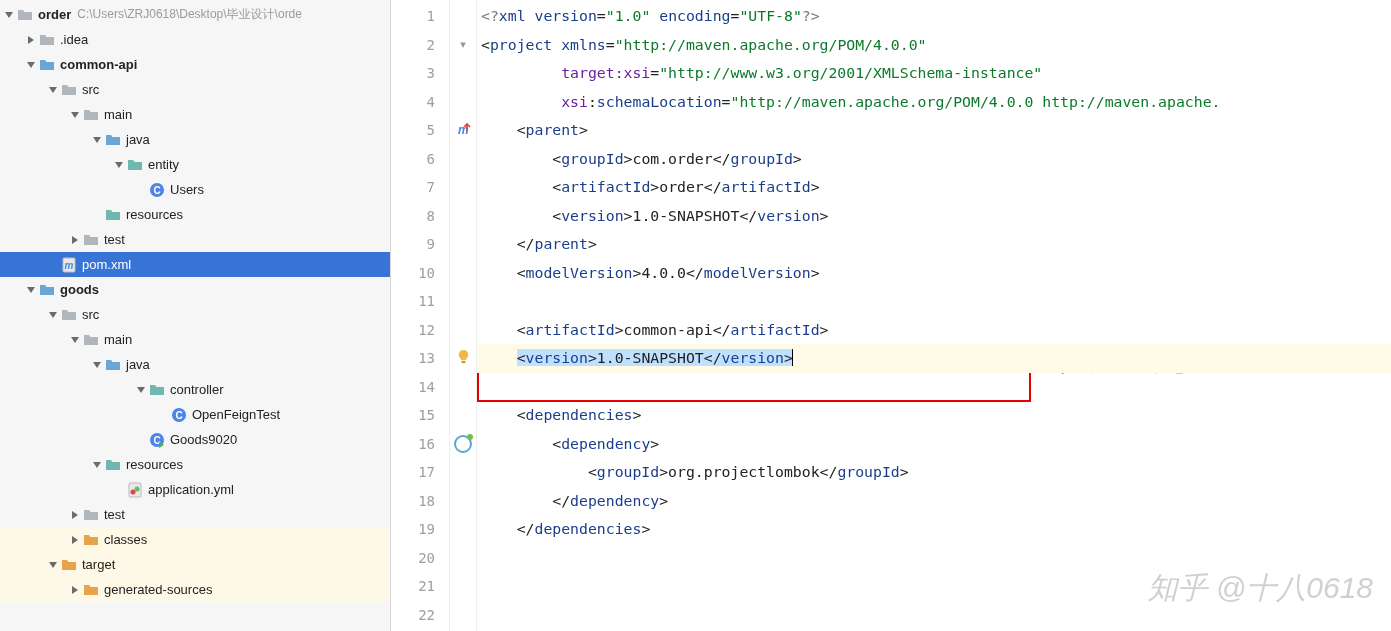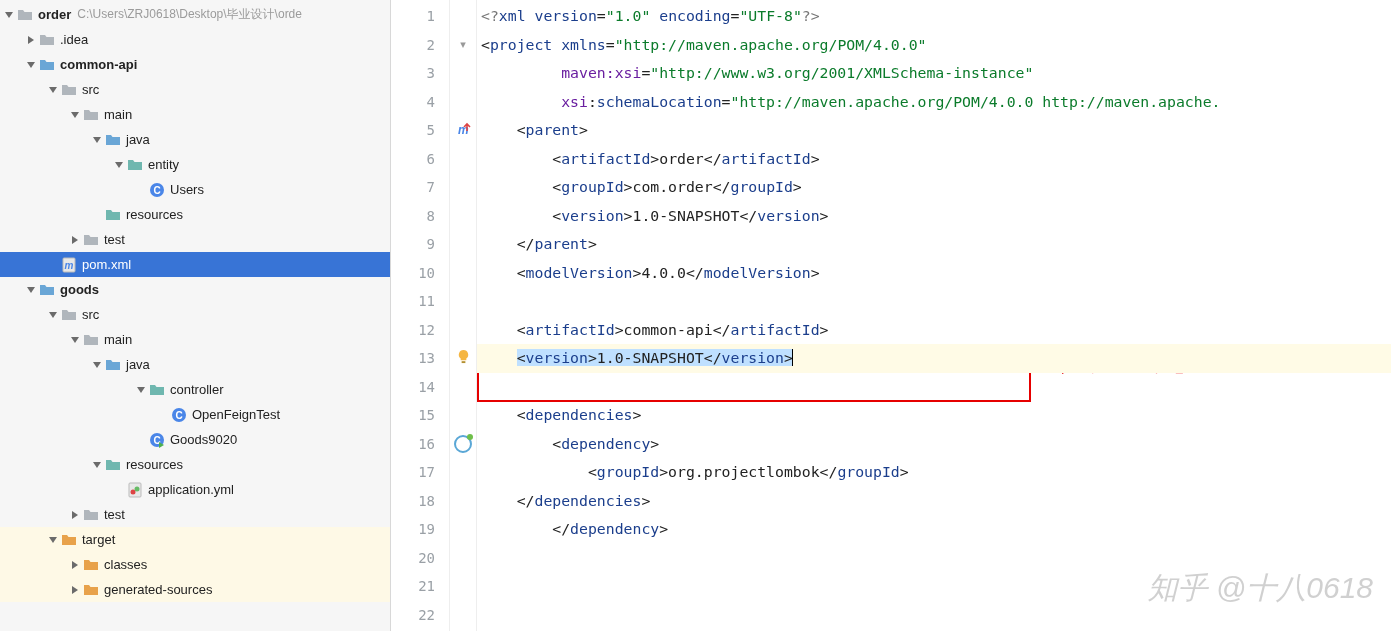--- a/index.html
+++ b/index.html
@@ -320,46 +320,46 @@
             </svg>
           </span>
           <span class="icon">
             <svg class="fill-folder">
               <use href="#ic-folder"></use>
             </svg>
           </span>
           <span class="label">test</span>
         </div>
         <div class="tree-row target-bg">
+          <span class="spacer" style="width:70px"></span>
+          <span class="arrow">
+            <svg>
+              <use href="#arr-right"></use>
+            </svg>
+          </span>
+          <span class="icon">
+            <svg class="fill-folder-orange">
+              <use href="#ic-folder"></use>
+            </svg>
+          </span>
+          <span class="label">classes</span>
+        </div>
+        <div class="tree-row target-bg">
           <span class="spacer" style="width:48px"></span>
           <span class="arrow">
             <svg>
               <use href="#arr-down"></use>
             </svg>
           </span>
           <span class="icon">
             <svg class="fill-folder-orange">
               <use href="#ic-folder"></use>
             </svg>
           </span>
           <span class="label">target</span>
-        </div>
-        <div class="tree-row target-bg">
-          <span class="spacer" style="width:70px"></span>
-          <span class="arrow">
-            <svg>
-              <use href="#arr-right"></use>
-            </svg>
-          </span>
-          <span class="icon">
-            <svg class="fill-folder-orange">
-              <use href="#ic-folder"></use>
-            </svg>
-          </span>
-          <span class="label">classes</span>
         </div>
         <div class="tree-row target-bg">
           <span class="spacer" style="width:70px"></span>
           <span class="arrow">
             <svg>
               <use href="#arr-right"></use>
             </svg>
           </span>
           <span class="icon">
             <svg class="fill-folder-orange">
@@ -436,37 +436,37 @@
 
       <div class="redbox" style="left:0px;top:344px;width:550px;height:54px"></div>
       <svg class="anno-arrow" style="left:480px;top:356px" width="120" height="24">
         <line x1="0" y1="12" x2="105" y2="12" stroke="#e60000" stroke-width="1.8"></line>
         <polygon points="105,6 118,12 105,18" fill="#e60000"></polygon>
       </svg>
       <div class="anno-text" style="left:608px;top:354px">添加版本信息</div>
       <div class="watermark">知乎 @十八0618</div>
     <div class="code-line"><span class="tok-pi">&lt;?</span><span class="tok-tag">xml</span><span class="tok-text"> </span><span class="tok-attr">version</span><span class="tok-punc">=</span><span class="tok-str">"1.0"</span><span class="tok-text"> </span><span class="tok-attr">encoding</span><span class="tok-punc">=</span><span class="tok-str">"UTF-8"</span><span class="tok-pi">?&gt;</span></div>
         <div class="code-line"><span class="tok-punc">&lt;</span><span class="tok-tag">project</span><span class="tok-text"> </span><span class="tok-attr">xmlns</span><span class="tok-punc">=</span><span class="tok-str">"http://maven.apache.org/POM/4.0.0"</span></div>
-        <div class="code-line"><span class="tok-text">         </span><span class="tok-ns">maven:xsi</span><span class="tok-punc">=</span><span class="tok-str">"http://www.w3.org/2001/XMLSchema-instance"</span></div>
+        <div class="code-line"><span class="tok-text">         </span><span class="tok-ns">target:xsi</span><span class="tok-punc">=</span><span class="tok-str">"http://www.w3.org/2001/XMLSchema-instance"</span></div>
         <div class="code-line"><span class="tok-text">         </span><span class="tok-ns">xsi</span><span class="tok-punc">:</span><span class="tok-attr">schemaLocation</span><span class="tok-punc">=</span><span class="tok-str">"http://maven.apache.org/POM/4.0.0 http://maven.apache.</span></div>
         <div class="code-line"><span class="tok-text">    </span><span class="tok-punc">&lt;</span><span class="tok-tag">parent</span><span class="tok-punc">&gt;</span></div>
+        <div class="code-line"><span class="tok-text">        </span><span class="tok-punc">&lt;</span><span class="tok-tag">groupId</span><span class="tok-punc">&gt;</span><span class="tok-text">com.order</span><span class="tok-punc">&lt;/</span><span class="tok-tag">groupId</span><span class="tok-punc">&gt;</span></div>
         <div class="code-line"><span class="tok-text">        </span><span class="tok-punc">&lt;</span><span class="tok-tag">artifactId</span><span class="tok-punc">&gt;</span><span class="tok-text">order</span><span class="tok-punc">&lt;/</span><span class="tok-tag">artifactId</span><span class="tok-punc">&gt;</span></div>
-        <div class="code-line"><span class="tok-text">        </span><span class="tok-punc">&lt;</span><span class="tok-tag">groupId</span><span class="tok-punc">&gt;</span><span class="tok-text">com.order</span><span class="tok-punc">&lt;/</span><span class="tok-tag">groupId</span><span class="tok-punc">&gt;</span></div>
         <div class="code-line"><span class="tok-text">        </span><span class="tok-punc">&lt;</span><span class="tok-tag">version</span><span class="tok-punc">&gt;</span><span class="tok-text">1.0-SNAPSHOT</span><span class="tok-punc">&lt;/</span><span class="tok-tag">version</span><span class="tok-punc">&gt;</span></div>
         <div class="code-line"><span class="tok-text">    </span><span class="tok-punc">&lt;/</span><span class="tok-tag">parent</span><span class="tok-punc">&gt;</span></div>
         <div class="code-line"><span class="tok-text">    </span><span class="tok-punc">&lt;</span><span class="tok-tag">modelVersion</span><span class="tok-punc">&gt;</span><span class="tok-text">4.0.0</span><span class="tok-punc">&lt;/</span><span class="tok-tag">modelVersion</span><span class="tok-punc">&gt;</span></div>
         <div class="code-line"><span class="tok-text"></span></div>
         <div class="code-line"><span class="tok-text">    </span><span class="tok-punc">&lt;</span><span class="tok-tag">artifactId</span><span class="tok-punc">&gt;</span><span class="tok-text">common-api</span><span class="tok-punc">&lt;/</span><span class="tok-tag">artifactId</span><span class="tok-punc">&gt;</span></div>
         <div class="code-line highlight-band"><span class="tok-text">    </span><span class="sel"><span class="tok-punc">&lt;</span><span class="tok-tag">version</span><span class="tok-punc">&gt;</span><span class="tok-text">1.0-SNAPSHOT</span><span class="tok-punc">&lt;/</span><span class="tok-tag">version</span><span class="tok-punc">&gt;</span></span><span class="caret"></span></div>
         <div class="code-line"><span class="tok-text"></span></div>
         <div class="code-line"><span class="tok-text">    </span><span class="tok-punc">&lt;</span><span class="tok-tag">dependencies</span><span class="tok-punc">&gt;</span></div>
         <div class="code-line"><span class="tok-text">        </span><span class="tok-punc">&lt;</span><span class="tok-tag">dependency</span><span class="tok-punc">&gt;</span></div>
         <div class="code-line"><span class="tok-text">            </span><span class="tok-punc">&lt;</span><span class="tok-tag">groupId</span><span class="tok-punc">&gt;</span><span class="tok-text">org.projectlombok</span><span class="tok-punc">&lt;/</span><span class="tok-tag">groupId</span><span class="tok-punc">&gt;</span></div>
+        <div class="code-line"><span class="tok-text">        </span><span class="tok-punc">&lt;/</span><span class="tok-tag">dependency</span><span class="tok-punc">&gt;</span></div>
         <div class="code-line"><span class="tok-text">    </span><span class="tok-punc">&lt;/</span><span class="tok-tag">dependencies</span><span class="tok-punc">&gt;</span></div>
-        <div class="code-line"><span class="tok-text">        </span><span class="tok-punc">&lt;/</span><span class="tok-tag">dependency</span><span class="tok-punc">&gt;</span></div>
         <div class="code-line"><span class="tok-text"></span></div>
       </div>
   </div>
 </div>
 
 <svg width="0" height="0" style="position:absolute">
   <symbol id="arr-right" viewBox="0 0 10 10">
       <path d="M2 1 L8 5 L2 9 Z" fill="#6b6b6b"></path>
     </symbol>
   <symbol id="arr-down" viewBox="0 0 10 10">

